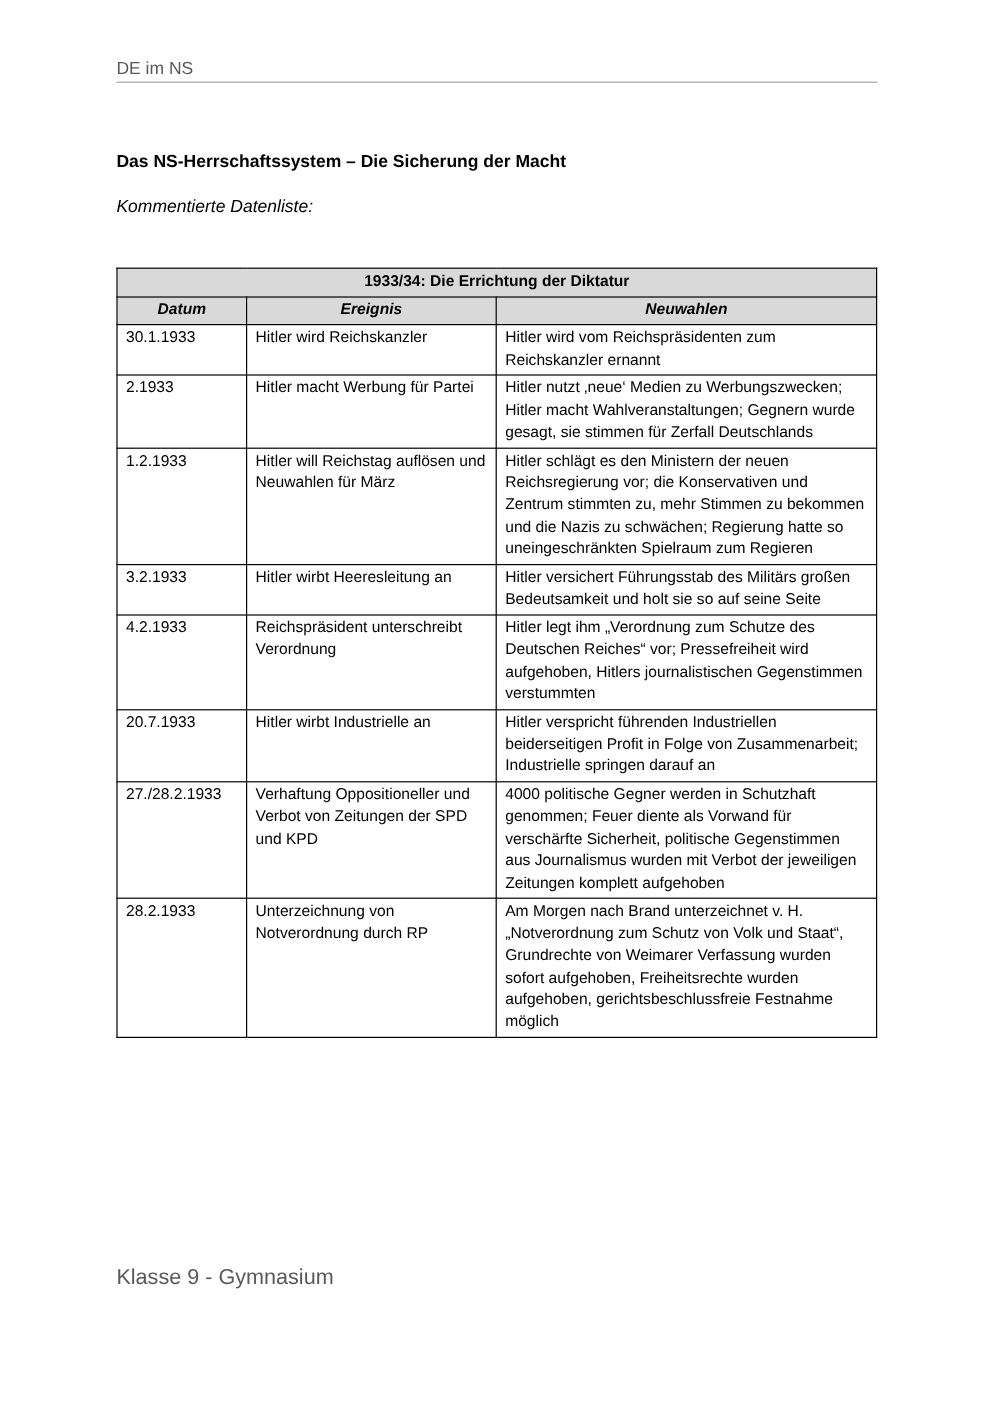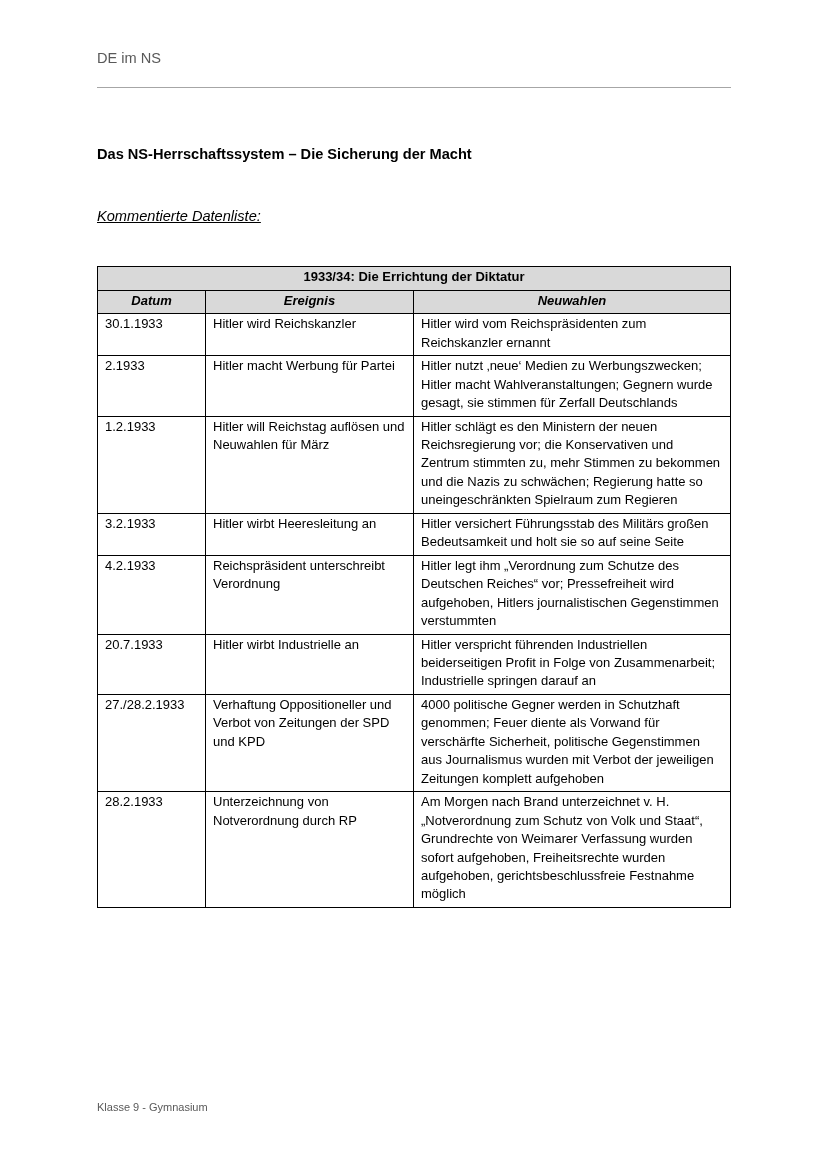--- a/index.html
+++ b/index.html
@@ -17,35 +17,34 @@
     font-family: "Liberation Sans", sans-serif;
     color: #000000;
     font-size: 14.6px;
     line-height: 1.38;
   }
   .page-header {
     display: flex;
     align-items: flex-start;
     color: #595959;
     font-size: 14.6px;
-    padding-bottom: 19px;
+    padding-bottom: 0;
     border-bottom: 1px solid #a6a6a6;
   }
   .page-header .hdr-left  { flex: 1; text-align: left; }
   .page-header .hdr-center{ flex: 1; text-align: center; }
   .page-header .hdr-right { flex: 1; text-align: right; }
 
   .doc-title {
     margin-top: 56px;
     font-weight: bold;
   }
   .doc-subtitle {
-    margin-top: 42px;
+    margin-top: 18px;
     font-style: italic;
-    text-decoration: underline;
   }
 
   table.data-table {
     margin-top: 40px;
     width: 100%;
     border-collapse: collapse;
     font-size: 13px;
   }
   table.data-table td, table.data-table th {
     border: 1px solid #000000;
@@ -65,23 +64,23 @@
     font-style: italic;
     text-align: center !important;
   }
   col.c-datum    { width: 108px; }
   col.c-ereignis { width: 208px; }
   col.c-kommentar{ width: auto; }
 
   .page-footer {
     position: absolute;
     left: 97px;
-    top: 1100px;
+    top: 1052px;
     color: #595959;
-    font-size: 11px;
+    font-size: 18px;
   }
 </style>
 </head>
 <body>
 
 <div class="page">
 
   <div class="page-header">
     <span class="hdr-left">DE im NS</span>
     <span class="hdr-right"></span>

